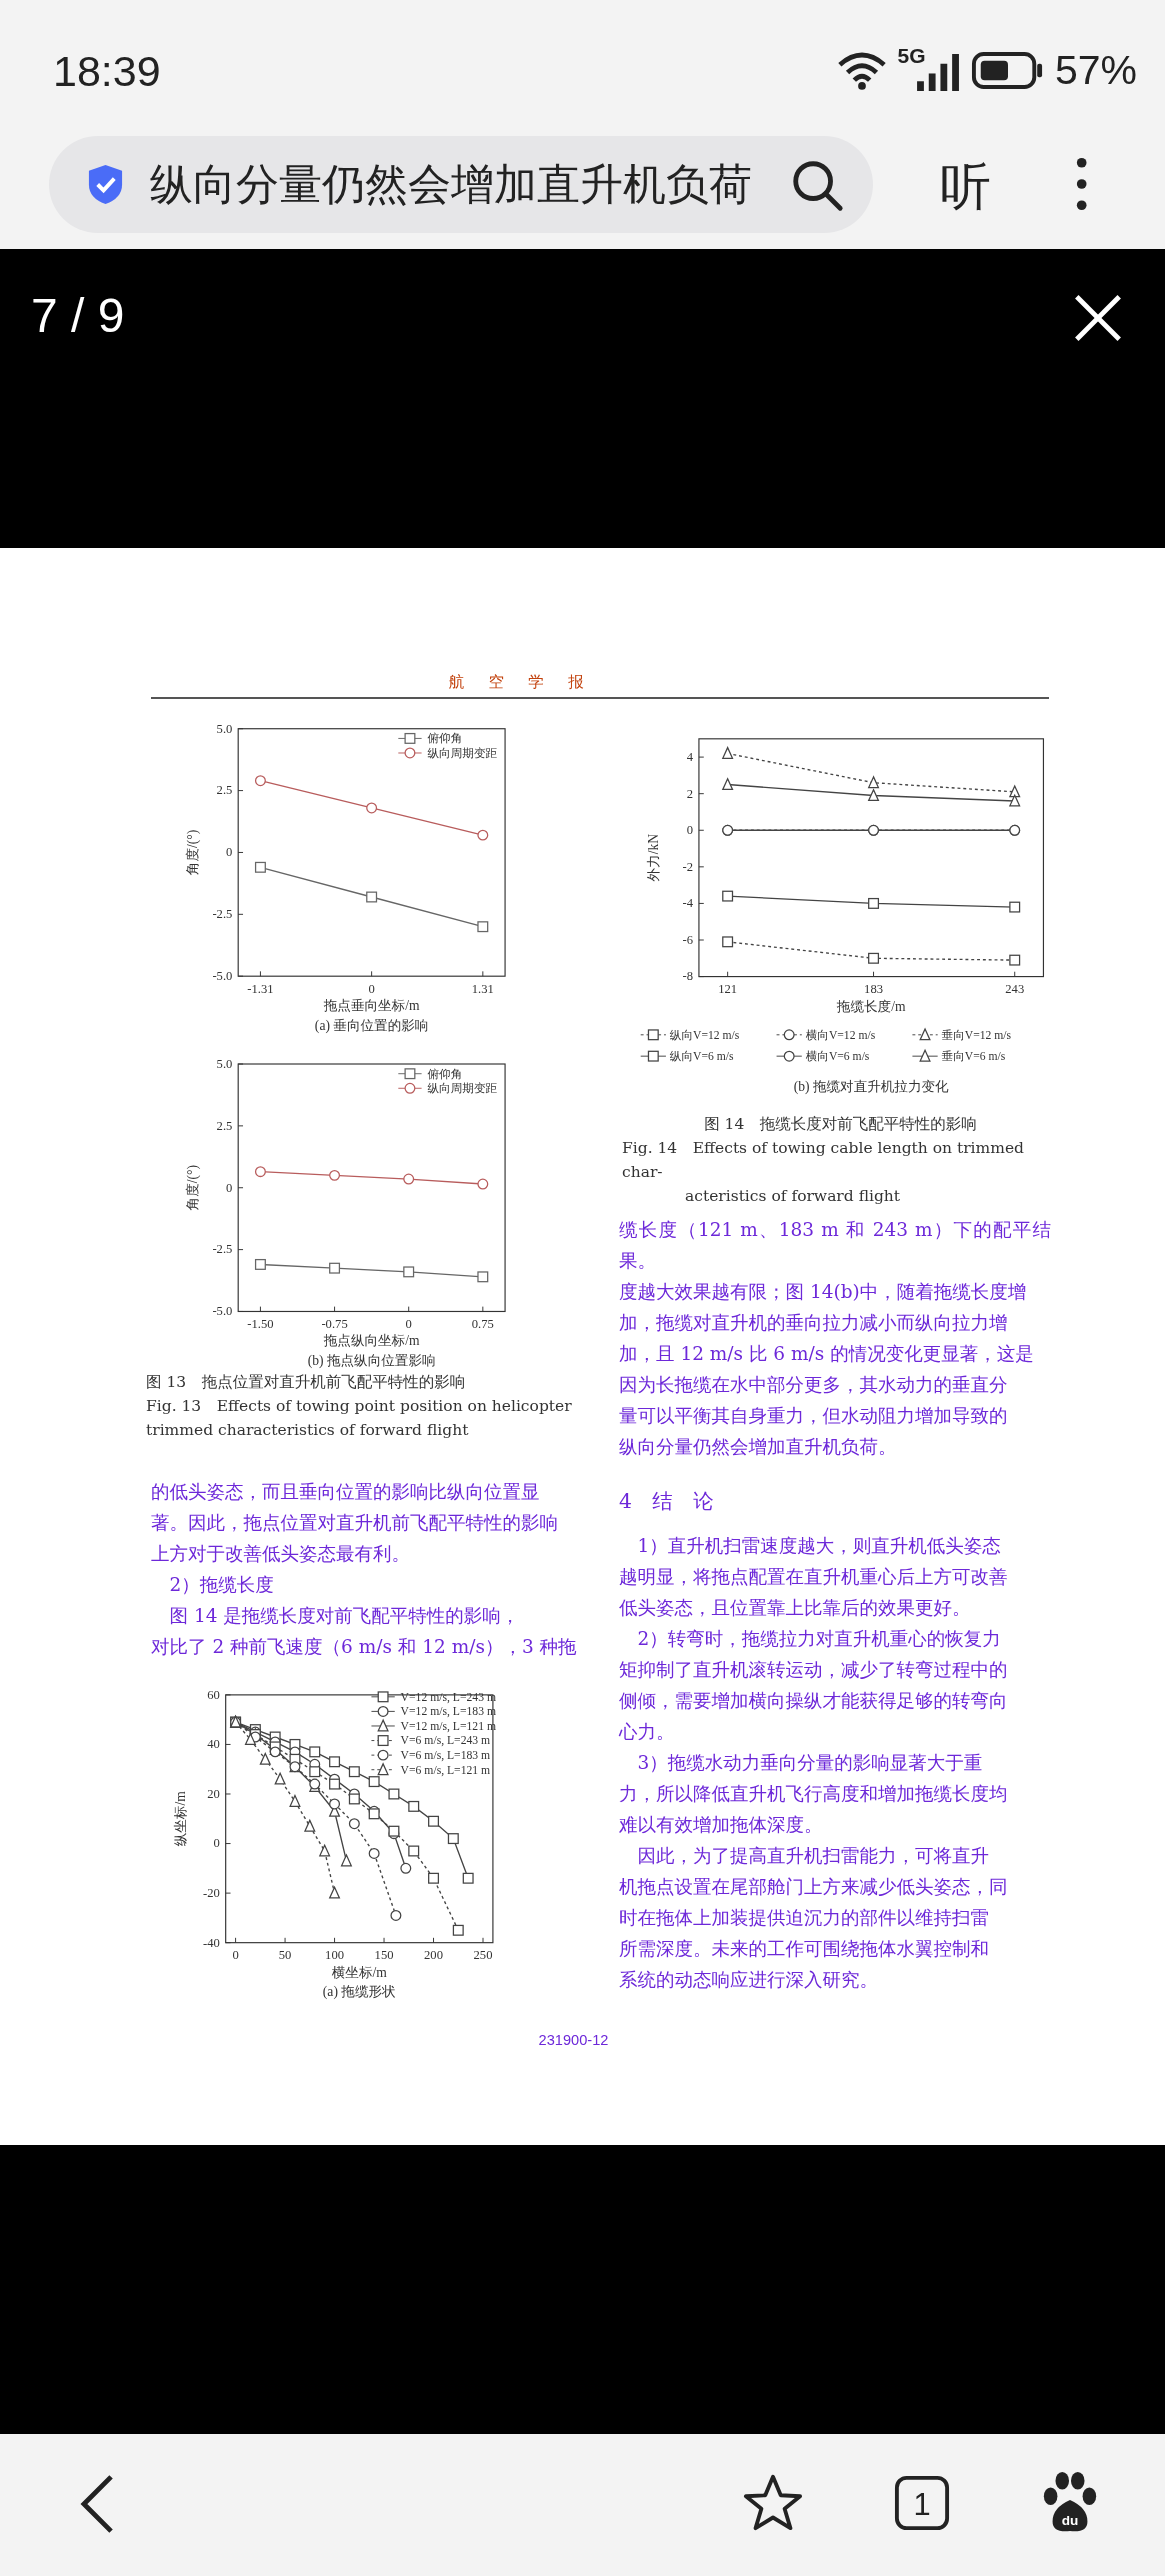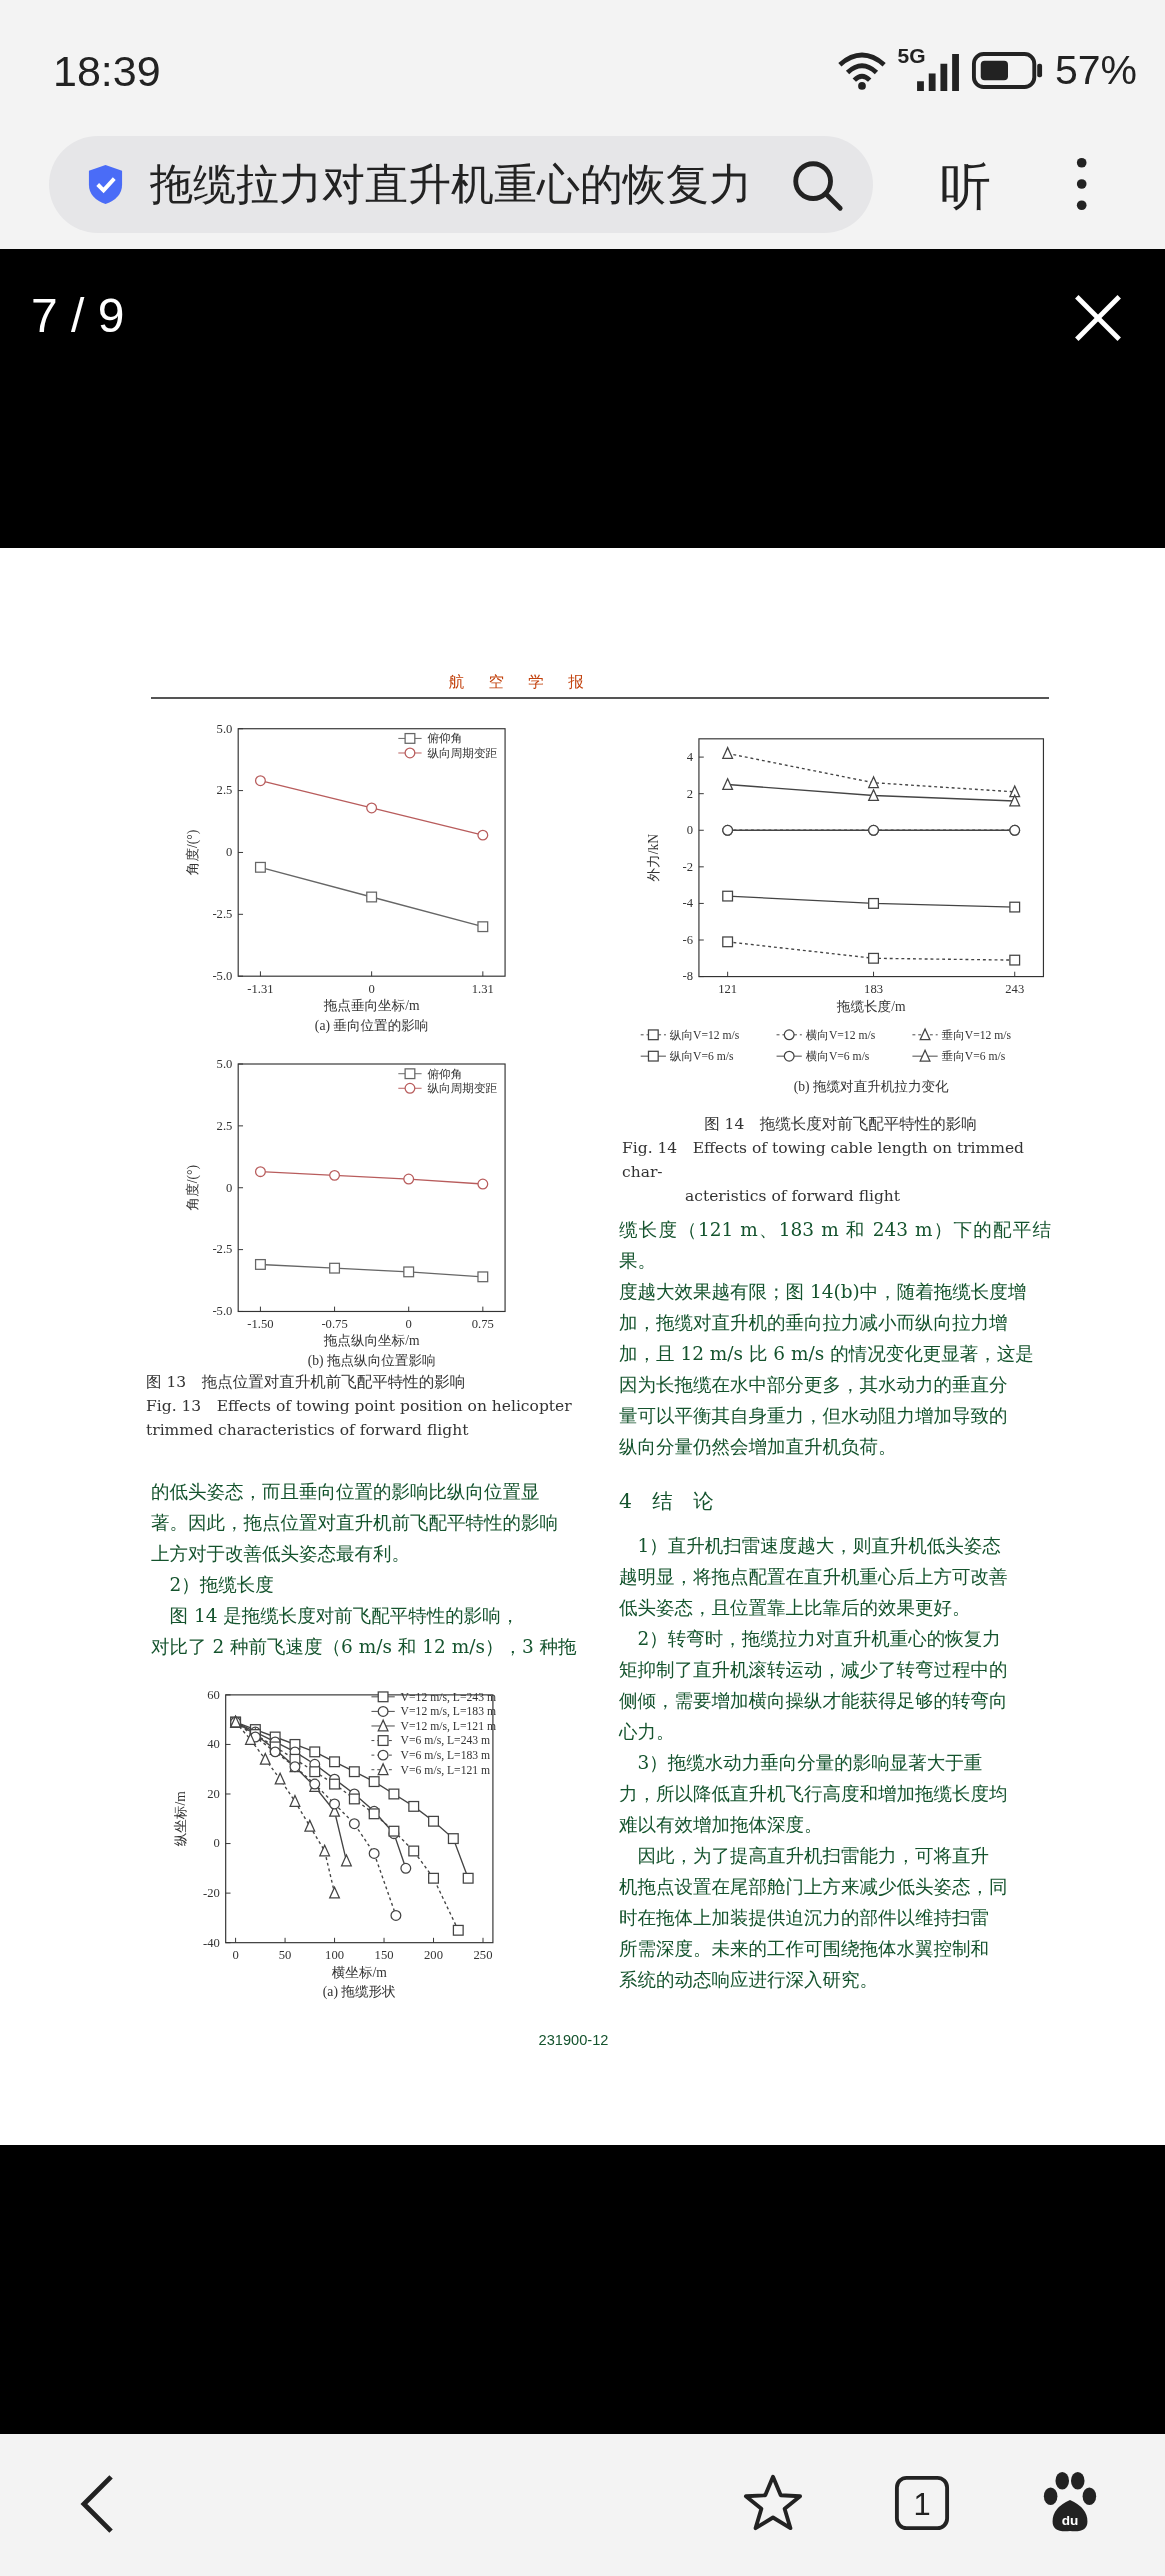--- a/index.html
+++ b/index.html
@@ -14,21 +14,21 @@
 .listen{position:absolute;left:940px;top:153px;font-size:51px;color:#222}
 .more{position:absolute;left:1071px;top:155px;width:21.4px;height:58px}
 .viewer{position:absolute;left:0;top:249px;width:1166px;height:2186px;background:#000}
 .page-counter{position:absolute;left:31px;top:288px;color:#fff;font-size:48px;font-family:"Liberation Sans",sans-serif}
 .close-btn{position:absolute;left:1071px;top:291px;width:54px;height:54px}
 .page{position:absolute;left:0;top:548px;width:1166px;height:1597px;background:#fff}
 .journal{position:absolute;left:0;top:672px;width:1042px;text-align:center;font-size:15.5px;letter-spacing:9.7px;color:#c2410c;font-family:"DejaVu Serif",serif}
 .rule{position:absolute;left:151px;top:697px;width:898px;height:1.9px;background:#555}
 .chart{position:absolute;font-family:"Liberation Serif",serif}
 .chart svg{overflow:visible}
-.ptext{position:absolute;font-family:"DejaVu Serif",serif;font-size:18.5px;line-height:31px;color:#14532d;text-align:justify}
+.ptext{position:absolute;font-family:"DejaVu Serif",serif;font-size:18.5px;line-height:31px;color:#6d28d9;text-align:justify}
 .cap{position:absolute;font-family:"DejaVu Serif",serif;font-size:15.5px;color:#333;line-height:24px}
 .navbar{position:absolute;left:0;top:2434px;width:1166px;height:142px;background:#f3f3f3}
 </style>
 </head>
 <body>
 
 <div class="statusbar">
   <div class="status-time">18:39</div>
   <div class="status-right">
     <svg width="52" height="39" viewBox="0 0 54 40">
@@ -53,21 +53,21 @@
       </svg>
     <span>57%</span>
   </div>
 </div>
 
 <div class="searchbar">
   <svg class="shield" viewBox="0 0 40 44">
       <path d="M20 2 L37 8 L37 22 Q37 36 20 42 Q3 36 3 22 L3 8 Z" fill="#4a6cf7"></path>
       <path d="M12 22 L18 28 L29 16" stroke="#fff" stroke-width="4" fill="none"></path>
     </svg>
-  <span class="search-text">拖缆拉力对直升机重心的恢复力</span>
+  <span class="search-text">纵向分量仍然会增加直升机负荷</span>
   <svg class="search-btn" viewBox="0 0 60 60">
       <circle cx="26" cy="26" r="18" stroke="#222" stroke-width="5" fill="none"></circle>
       <line x1="39" y1="39" x2="54" y2="54" stroke="#222" stroke-width="5" stroke-linecap="round"></line>
     </svg>
 </div>
 <div class="listen">听</div>
 <svg class="more" viewBox="0 0 22 60">
     <circle cx="11" cy="8" r="5" fill="#222"></circle>
     <circle cx="11" cy="30" r="5" fill="#222"></circle>
     <circle cx="11" cy="52" r="5" fill="#222"></circle>

